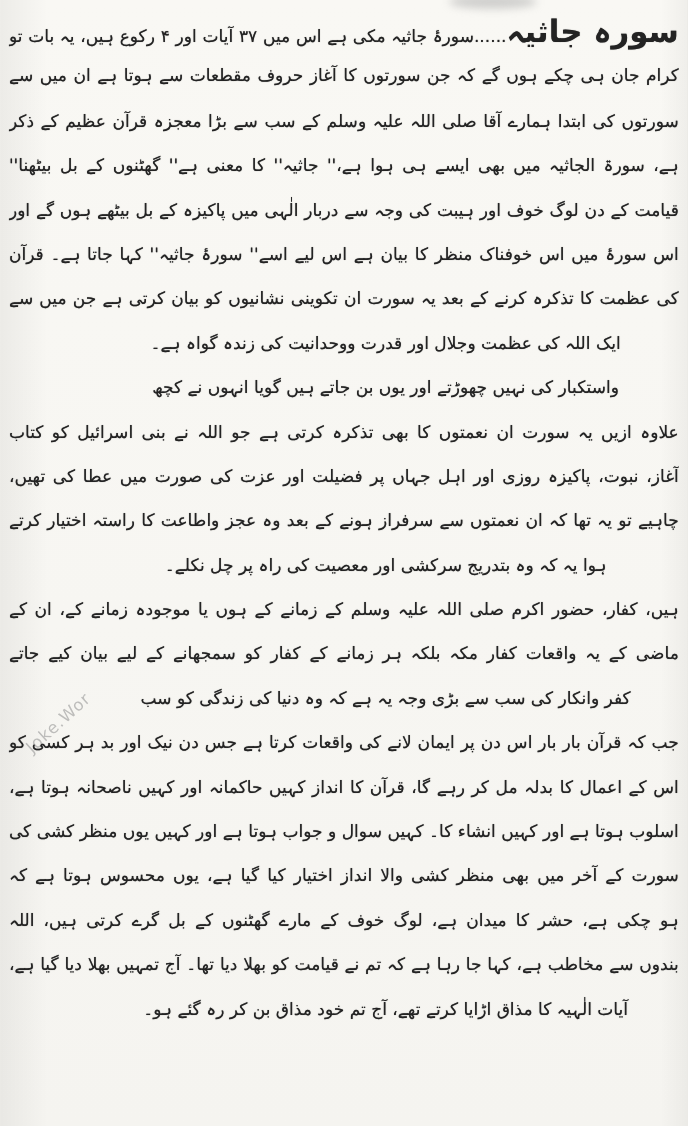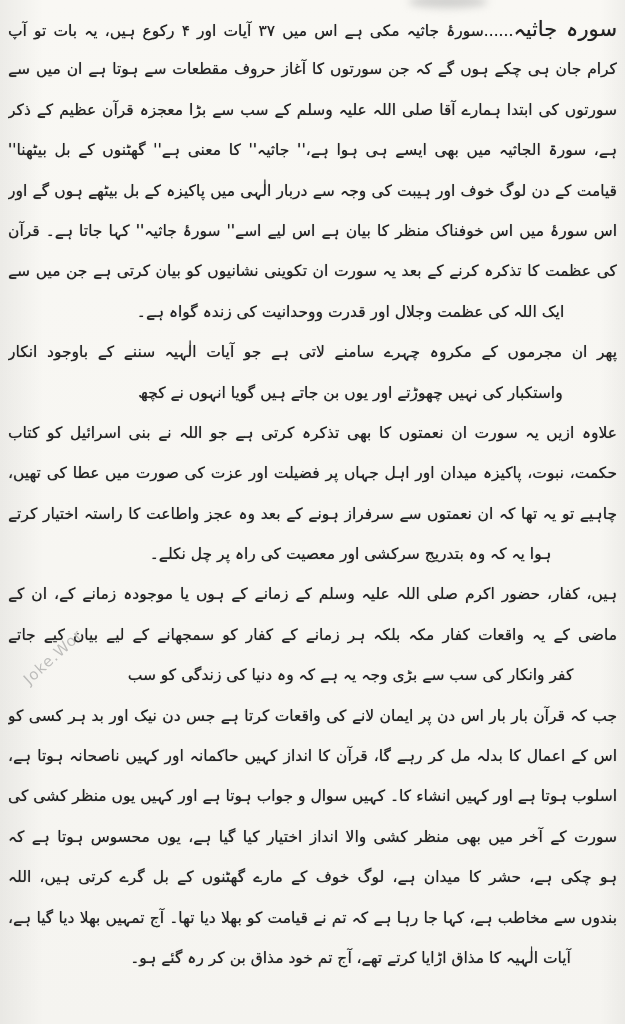--- a/index.html
+++ b/index.html
@@ -44,22 +44,22 @@
     overflow:hidden;
     text-shadow:0 0 0.7px rgba(45,45,45,0.75);
   }
   .line.ref{
     text-align:center;
     text-align-last:center;
     padding-left:118px;
     padding-right:42px;
   }
   .heading{
-    font-weight:normal;
-    font-size:21px;
+    font-weight:bold;
+    font-size:28px;
     letter-spacing:0.5px;
     margin-top:40px;
   }
 </style>
 </head>
 <body>
 
 <div class="page">
   <div class="edge-shade"></div>
   <div class="smudge"></div>
@@ -67,24 +67,23 @@
 
   <div class="textblock">
     <div class="line"><span class="heading">سورہ جاثیہ</span><span>......سورۂ جاثیہ مکی ہے اس میں ۳۷ آیات اور ۴ رکوع ہیں، یہ بات تو آپ قارئین</span></div>
     <div class="line">کرام جان ہی چکے ہوں گے کہ جن سورتوں کا آغاز حروف مقطعات سے ہوتا ہے ان میں سے اکثر</div>
     <div class="line">سورتوں کی ابتدا ہمارے آقا صلی اللہ علیہ وسلم کے سب سے بڑا معجزہ قرآن عظیم کے ذکر سے ہوتی</div>
     <div class="line">ہے، سورۃ الجاثیہ میں بھی ایسے ہی ہوا ہے،'' جاثیہ'' کا معنی ہے'' گھٹنوں کے بل بیٹھنا'' چونکہ</div>
     <div class="line">قیامت کے دن لوگ خوف اور ہیبت کی وجہ سے دربار الٰہی میں پاکیزہ کے بل بیٹھے ہوں گے اور</div>
     <div class="line">اس سورۂ میں اس خوفناک منظر کا بیان ہے اس لیے اسے'' سورۂ جاثیہ'' کہا جاتا ہے۔ قرآن کریم</div>
     <div class="line">کی عظمت کا تذکرہ کرنے کے بعد یہ سورت ان تکوینی نشانیوں کو بیان کرتی ہے جن میں سے ہر</div>
     <div class="line ref">ایک اللہ کی عظمت وجلال اور قدرت ووحدانیت کی زندہ گواہ ہے۔(۳ـ۶)</div>
-    <div class="line">پھر ان مجرموں کے مکروہ چہرے سامنے لاتی ہے جو آیات الٰہیہ سننے کے باوجود انکار</div>
     <div class="line ref">واستکبار کی نہیں چھوڑتے اور یوں بن جاتے ہیں گویا انہوں نے کچھ سنا ہی نہیں۔(۷ـ۹)</div>
     <div class="line">علاوہ ازیں یہ سورت ان نعمتوں کا بھی تذکرہ کرتی ہے جو اللہ نے بنی اسرائیل کو کتاب</div>
-    <div class="line">حکمت، نبوت، پاکیزہ میدان اور اہل جہاں پر فضیلت اور عزت کی صورت میں عطا کی تھیں،</div>
+    <div class="line">آغاز، نبوت، پاکیزہ روزی اور اہل جہاں پر فضیلت اور عزت کی صورت میں عطا کی تھیں،</div>
     <div class="line">چاہیے تو یہ تھا کہ ان نعمتوں سے سرفراز ہونے کے بعد وہ عجز واطاعت کا راستہ اختیار کرتے لیکن</div>
     <div class="line ref">ہوا یہ کہ وہ بتدریج سرکشی اور معصیت کی راہ پر چل نکلے۔(۱۶ـ۱۷)</div>
     <div class="line">ہیں، کفار، حضور اکرم صلی اللہ علیہ وسلم کے زمانے کے ہوں یا موجودہ زمانے کے، ان کے</div>
     <div class="line">ماضی کے یہ واقعات کفار مکہ بلکہ ہر زمانے کے کفار کو سمجھانے کے لیے بیان کیے جاتے</div>
     <div class="line ref">کفر وانکار کی سب سے بڑی وجہ یہ ہے کہ وہ دنیا کی زندگی کو سب کچھ سمجھتے ہیں (۲۴ـ۲۵)</div>
     <div class="line">جب کہ قرآن بار بار اس دن پر ایمان لانے کی واقعات کرتا ہے جس دن نیک اور بد ہر کسی کو</div>
     <div class="line">اس کے اعمال کا بدلہ مل کر رہے گا، قرآن کا انداز کہیں حاکمانہ اور کہیں ناصحانہ ہوتا ہے، کہیں خبر کا</div>
     <div class="line">اسلوب ہوتا ہے اور کہیں انشاء کا۔ کہیں سوال و جواب ہوتا ہے اور کہیں یوں منظر کشی کی جاتی ہے</div>
     <div class="line">سورت کے آخر میں بھی منظر کشی والا انداز اختیار کیا گیا ہے، یوں محسوس ہوتا ہے کہ قیامت قائم</div>
     <div class="line">ہو چکی ہے، حشر کا میدان ہے، لوگ خوف کے مارے گھٹنوں کے بل گرے کرتی ہیں، اللہ</div>

